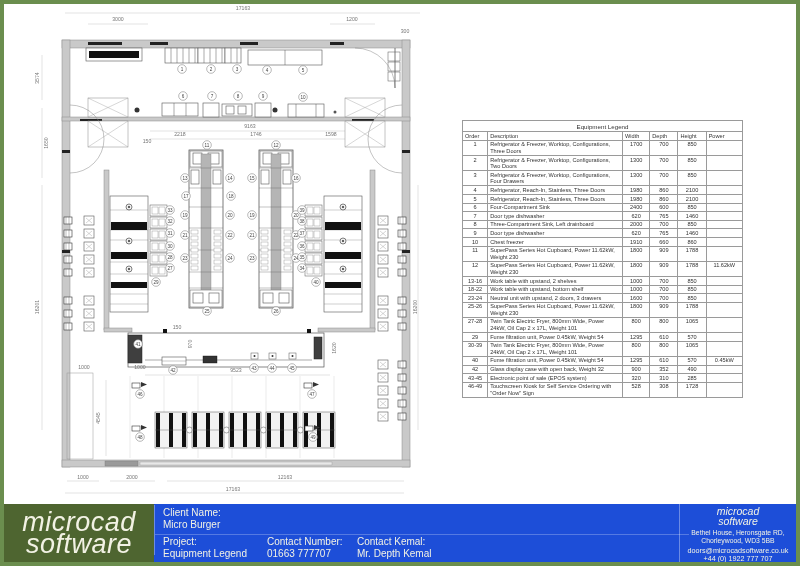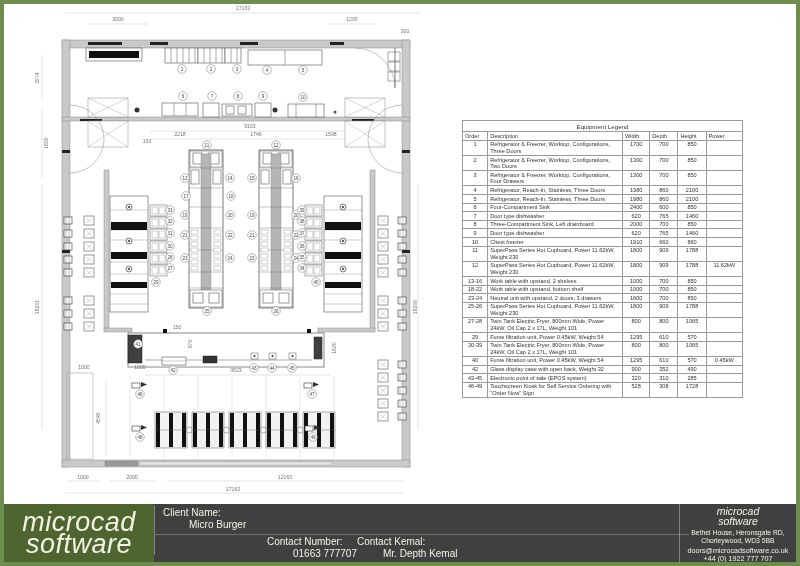--- a/index.html
+++ b/index.html
@@ -9,32 +9,32 @@
   
   #plan{position:absolute;left:0;top:0;z-index:1;}
   
   #legend{position:absolute;left:462px;top:120px;width:281px;z-index:2;}
   #legend table{border-collapse:collapse;width:100%;table-layout:fixed;}
   #legend td,#legend th{border:0.5px solid #9a9a9a;font-size:5.6px;line-height:1.18;
       color:#333;padding:0.5px 2px;vertical-align:top;text-align:left;font-weight:normal;}
   #legend .ttl{text-align:center;font-size:6.2px;padding:1.5px 0;}
   #legend .num{text-align:center;}
   
-  #tblock{position:absolute;left:4px;right:4px;top:504px;height:58px;background:#404040;
+  #tblock{position:absolute;left:4px;right:4px;top:504px;height:58px;background:#1d4ed8;
       z-index:20;color:#f2f2e4;}
   #logoblk{position:absolute;left:0;top:0;width:150px;height:58px;background:#4e6530;
       display:flex;flex-direction:column;justify-content:center;align-items:center;}
   #logoblk .l1,#logoblk .l2{font-style:italic;font-size:27px;line-height:0.82;letter-spacing:0.5px;}
   #fields{position:absolute;left:150px;top:1px;width:534px;height:50px;border-left:1px solid rgba(255,255,255,0.35);}
   .frow{position:absolute;left:0;right:0;height:29px;}
   .frow.r1{top:0;border-bottom:1px solid rgba(255,255,255,0.25);}
   .frow.r2{top:29px;}
   .fcell{position:absolute;top:2px;font-size:10px;line-height:1.15;}
   .fcell .lab{display:block;}
-  .fcell .val{display:block;margin-left:26px;}
+  .fcell .val{display:block;}
   .c1{left:8px;width:100px;}
   .c2{left:112px;}
   .c3{left:202px;}
   #company{position:absolute;right:0;top:0;width:116px;height:58px;
       border-left:1px solid rgba(255,255,255,0.35);text-align:center;}
   #company .cn{font-style:italic;font-size:10.5px;line-height:0.95;margin-top:3px;}
   #company .ad{font-size:6.8px;line-height:1.12;margin-top:2px;}
   #company .ct{font-size:7.2px;line-height:1.15;margin-top:3px;}
 </style>
 </head>
@@ -803,20 +803,24 @@
       <span class="l2">software</span>
     </div>
     <div id="fields">
       <div class="frow r1">
         <div class="fcell c1">
           <span class="lab">Client Name:</span>
           <span class="val">Micro Burger</span>
         </div>
       </div>
       <div class="frow r2">
+        <div class="fcell c1">
+          <span class="lab">Project:</span>
+          <span class="val">Equipment Legend</span>
+        </div>
         <div class="fcell c2">
           <span class="lab">Contact Number:</span>
           <span class="val">01663 777707</span>
         </div>
         <div class="fcell c3">
           <span class="lab">Contact Kemal:</span>
           <span class="val">Mr. Depth Kemal</span>
         </div>
       </div>
     </div>

